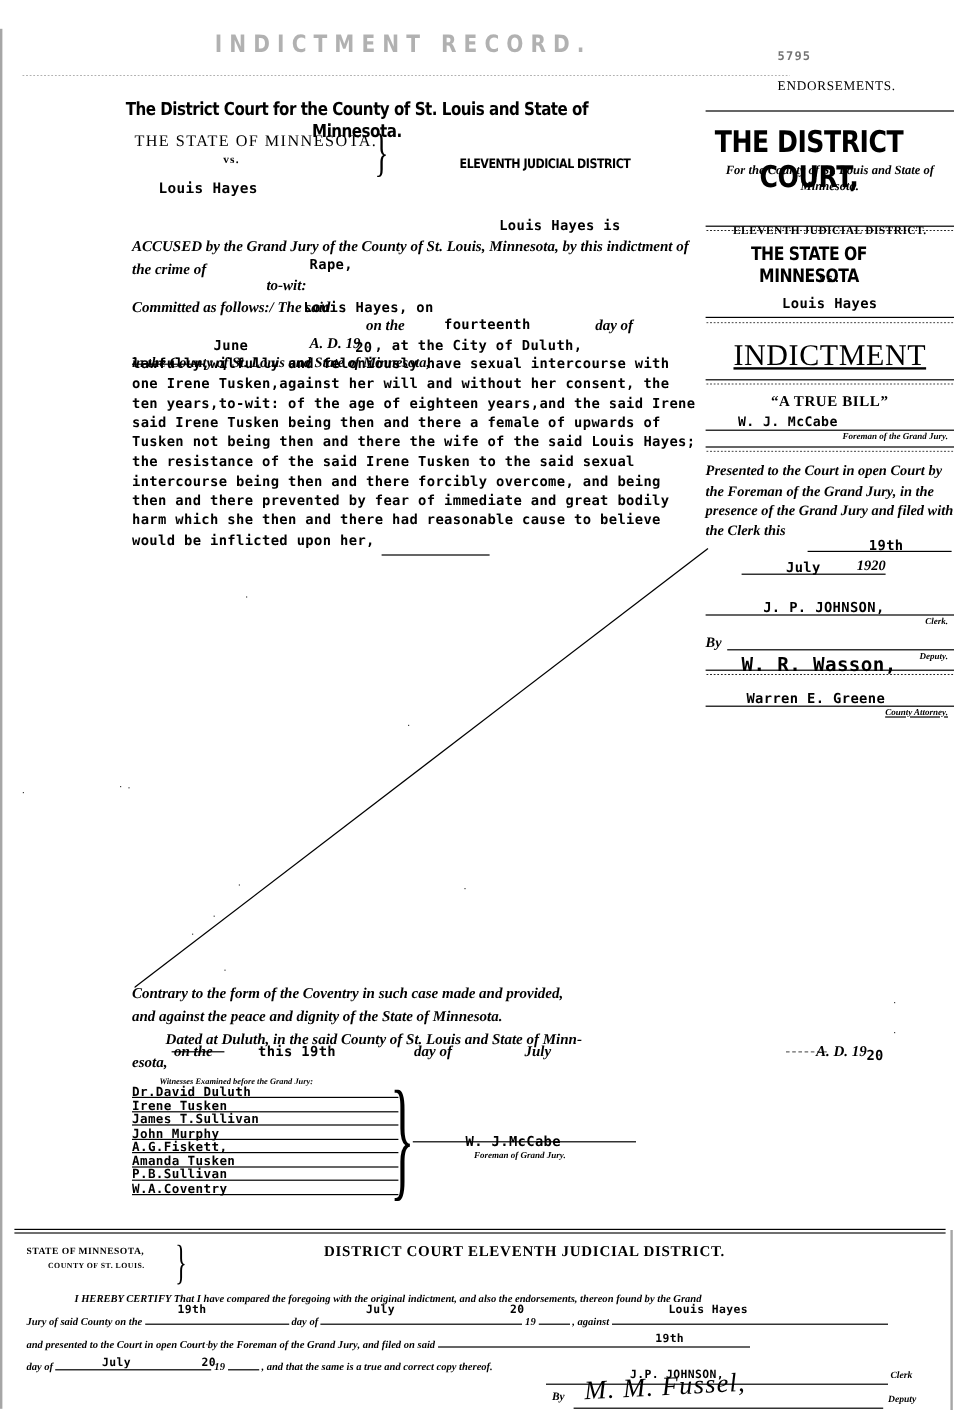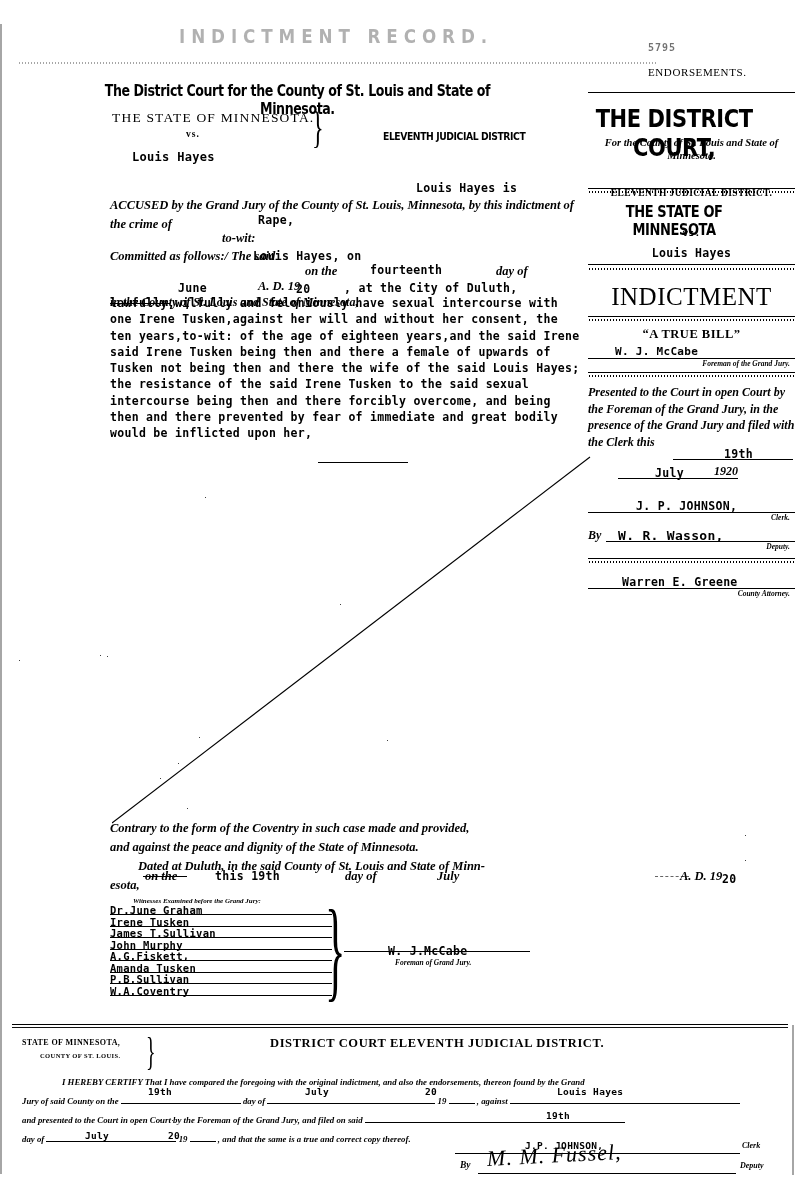--- a/index.html
+++ b/index.html
@@ -93,21 +93,21 @@
   #crime-value { top: 213px; left: 258px; font-size: 11.5px; }
   #towit { top: 231px; left: 222px; font-size: 12.5px; }
   #committed-line { top: 249px; left: 110px; font-size: 12.5px; }
   #committed-name { top: 249px; left: 253px; font-size: 11.5px; }
   #onthe-label { top: 264px; left: 305px; font-size: 12.5px; }
   #day-value { top: 263px; left: 370px; font-size: 11.5px; }
   #dayof-label { top: 264px; left: 496px; font-size: 12.5px; }
   #month-value { top: 281px; left: 178px; font-size: 11.5px; }
   #ad-label { top: 279px; left: 258px; font-size: 12.5px; }
   #year-value { top: 282px; left: 296px; font-size: 11.5px; }
-  #at-city { top: 281px; left: 312px; font-size: 11.5px; margin-left: 32px; }
+  #at-city { top: 281px; left: 312px; font-size: 11.5px; }
 
   #county-strike { top: 295px; left: 110px; font-size: 12.5px; }
   #strike-line { top: 303px; left: 110px; width: 60px; }
 
   #para-main {
     top: 295px; left: 110px; width: 475px;
     font-size: 11.5px; line-height: 16.3px;
   }
   #para-main .ln { display: block; white-space: pre; }
 
@@ -139,21 +139,21 @@
     font-size: 15.5px;
   }
   #rc-vs { top: 227px; left: 583px; width: 217px; text-align: center;
     font-size: 9.5px; font-weight: bold; }
   #rc-defendant { top: 246px; left: 583px; width: 217px; text-align: center;
     font-size: 11.5px; }
 
   #rc-indictment {
     top: 283px; left: 583px; width: 217px; text-align: center;
     font-family: "Liberation Serif", serif;
-    font-size: 25px; letter-spacing: 0.5px;
+    font-size: 25px; letter-spacing: 0.5px; text-decoration: underline;
   }
 
   #rc-truebill {
     top: 327px; left: 583px; width: 217px; text-align: center;
     font-size: 12.5px; font-weight: bold; letter-spacing: 0.5px;
     font-family: "Liberation Serif", serif;
   }
   #rc-foreman-name { top: 345px; left: 615px; font-size: 11px; }
   #rc-foreman-label {
     top: 359px; left: 583px; width: 207px; text-align: right;
@@ -165,26 +165,26 @@
     font-size: 12px; line-height: 16.5px;
   }
   #rc-filed-day { top: 447px; left: 724px; font-size: 11.5px; }
   #rc-filed-month { top: 466px; left: 655px; font-size: 11.5px; }
   #rc-filed-year { top: 464px; left: 714px; font-size: 12px; }
 
   #rc-clerk-name { top: 499px; left: 636px; font-size: 11.5px; }
   #rc-clerk-label { top: 513px; left: 583px; width: 207px; text-align: right;
     font-size: 7.5px; }
   #rc-by { top: 528px; left: 588px; font-size: 12px; }
-  #rc-deputy-name { top: 528px; left: 618px; font-size: 13px; }
+  #rc-deputy-name { top: 544px; left: 618px; font-size: 16px; }
   #rc-deputy-label { top: 542px; left: 583px; width: 207px; text-align: right;
     font-size: 7.5px; }
   #rc-attorney-name { top: 575px; left: 622px; font-size: 11.5px; }
   #rc-attorney-label { top: 589px; left: 583px; width: 207px; text-align: right;
-    font-size: 7.5px; }
+    font-size: 7.5px; text-decoration: underline; }
 
   
   #closing {
     top: 819px; left: 110px; width: 470px;
     font-size: 12.5px; line-height: 19px;
   }
   #closing .ln { display: block; }
   #dated-day { top: 869px; left: 215px; font-size: 11.5px; }
   #dated-month { top: 869px; left: 345px; font-size: 12.5px; }
   #dated-year-val { top: 872px; left: 529px; font-size: 11.5px; }
@@ -300,20 +300,21 @@
 
   <div class="abs mono" id="para-main">
       <span class="ln">lawfully,wilfully and feloniously have sexual intercourse with</span>
       <span class="ln">one Irene Tusken,against her will and without her consent, the</span>
       <span class="ln">ten years,to-wit: of the age of eighteen years,and the said Irene</span>
       <span class="ln">said Irene Tusken being then and there a female of upwards of</span>
       <span class="ln">Tusken not being then and there the wife of the said Louis Hayes;</span>
       <span class="ln">the resistance of the said Irene Tusken to the said sexual</span>
       <span class="ln">intercourse being then and there forcibly overcome, and being</span>
       <span class="ln">then and there prevented by fear of immediate and great bodily</span>
+      <span class="ln">harm which she then and there had reasonable cause to believe</span>
       <span class="ln">would be inflicted upon her,</span>
     </div>
   <div class="rule" id="tail-dash"></div>
 
   <div class="abs" id="endorse-label">ENDORSEMENTS.</div>
 
   <div class="rule rc-rule" style="top:92px;"></div>
   <div class="abs cond-black" id="rc-district-court">THE DISTRICT COURT,</div>
   <div class="abs italic-serif" id="rc-forthe">For the County of St. Louis and State of Minnesota.</div>
   <div class="abs" id="rc-eleventh">ELEVENTH JUDICIAL DISTRICT.</div>
@@ -373,21 +374,21 @@
   <div class="abs mono" id="dated-day"><span>this</span> <span>19th</span></div>
   <div class="abs italic-serif" id="dated-month">day of</div>
   <div class="abs italic-serif" style="top:869px;left:437px;font-size:12.5px;">July</div>
   <div class="abs italic-serif" style="top:869px;left:680px;font-size:12.5px;">A. D. 19</div>
   <div class="abs mono" id="dated-year-val" style="left:722px;">20</div>
   <div class="abs" id="dash-right"></div>
 
   <div class="abs italic-serif" id="witness-label">Witnesses Examined before the Grand Jury:</div>
   <div class="abs" id="witness-list">
       <div class="wit-row">
-        <span class="wit-name mono">Dr.June Graham</span>
+        <span class="wit-name mono">Dr.David Duluth</span>
         <span class="wit-rule"></span>
       </div>
       <div class="wit-row">
         <span class="wit-name mono">Irene Tusken</span>
         <span class="wit-rule"></span>
       </div>
       <div class="wit-row">
         <span class="wit-name mono">James T.Sullivan</span>
         <span class="wit-rule"></span>
       </div>

